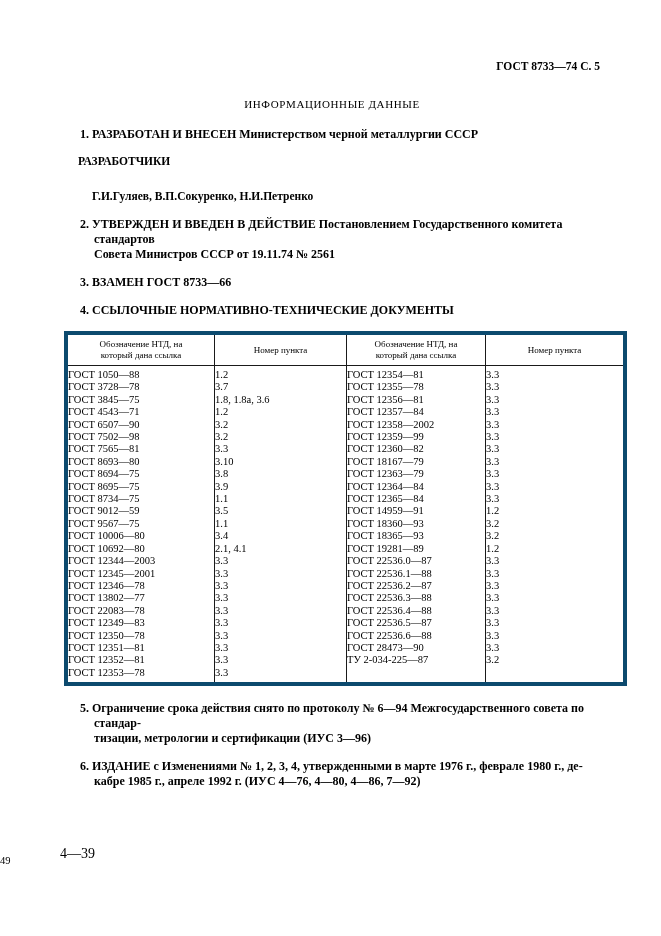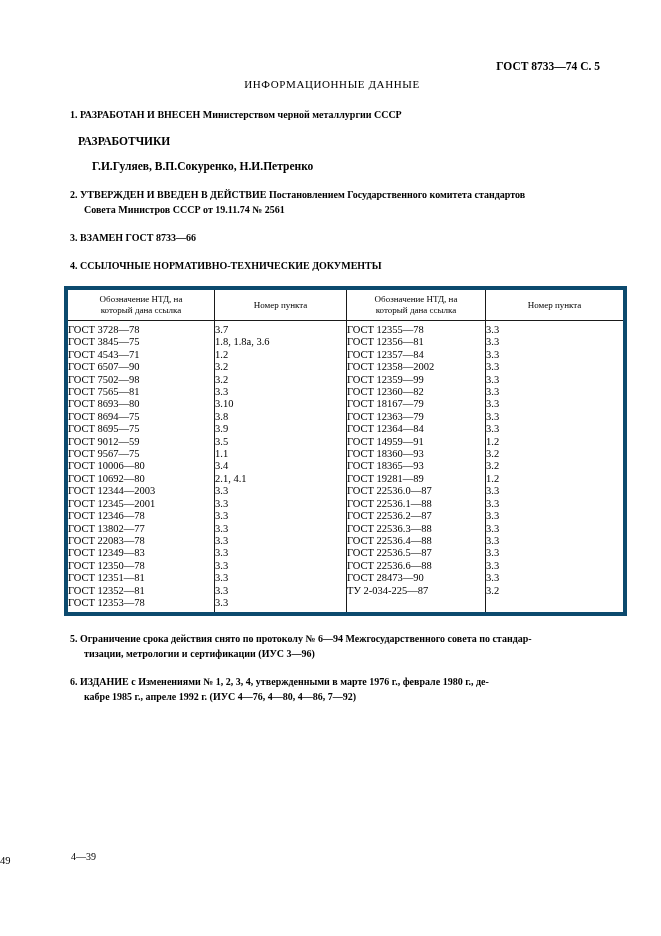--- a/index.html
+++ b/index.html
@@ -11,42 +11,42 @@
     font-family: "Liberation Serif", "DejaVu Serif", serif;
     box-sizing: border-box;
     padding: 60px 61px 0 64px;
     margin: 0 auto;
     overflow: hidden;
   }
   .doc-ref {
     text-align: right;
     font-weight: bold;
     font-size: 11.5px;
-    margin: 0 0 6px 0;
+    margin: 0 0 26px 0;
   }
   .doc-title {
     text-align: center;
     font-weight: normal;
     font-size: 11px;
     letter-spacing: 0.6px;
     margin: 0 0 17px 0;
   }
   .item {
     font-weight: bold;
-    font-size: 10px;
+    font-size: 12px;
     line-height: 15px;
-    margin: 0 0 13px 6px;
+    margin: 0 0 13px 16px;
     white-space: pre-line;
     padding-left: 14px;
     text-indent: -14px;
   }
   .sub1 {
     font-weight: bold;
     font-size: 11.5px;
-    margin: 0 0 13px 0;
+    margin: 0 0 23px 0;
     padding-left: 14px;
   }
   .sub2 {
     font-weight: bold;
     font-size: 11.5px;
     margin: 0 0 15px 0;
     padding-left: 28px;
   }
   table.refs {
     border-collapse: collapse;
@@ -80,23 +80,23 @@
   td.c2 { width: 134px; padding-left: 12px; }
   td.c3 { width: 133px; padding-left: 32px; }
   th.h0 { width: 142px; }
   th.h1 { width: 127px; }
   th.h2 { width: 134px; }
   th.h3 { width: 133px; }
   table.refs tbody tr:first-child td { padding-top: 3px; }
   table.refs tbody tr:last-child td { padding-bottom: 3px; }
   .footer-mark {
     position: absolute;
-    left: 71px;
+    left: 60px;
     bottom: 74px;
-    font-size: 10px;
+    font-size: 14px;
     margin-top: 25px;
   }
   .page-number {
     position: absolute;
     left: 0; right: 0;
     bottom: 70px;
     text-align: left;
     font-size: 10.5px;
   }
 </style>
@@ -128,20 +128,26 @@
         <th class="h0">Обозначение НТД, на
 который дана ссылка</th>
         <th class="h1">Номер пункта</th>
         <th class="h2">Обозначение НТД, на
 который дана ссылка</th>
         <th class="h3">Номер пункта</th>
       </tr>
     </thead>
     <tbody>
         <tr>
+          <td class="c0">ГОСТ 1050—88</td>
+          <td class="c1">1.2</td>
+          <td class="c2">ГОСТ 12354—81</td>
+          <td class="c3">3.3</td>
+        </tr>
+        <tr>
           <td class="c0">ГОСТ 3728—78</td>
           <td class="c1">3.7</td>
           <td class="c2">ГОСТ 12355—78</td>
           <td class="c3">3.3</td>
         </tr>
         <tr>
           <td class="c0">ГОСТ 3845—75</td>
           <td class="c1">1.8, 1.8а, 3.6</td>
           <td class="c2">ГОСТ 12356—81</td>
           <td class="c3">3.3</td>
@@ -179,20 +185,26 @@
         <tr>
           <td class="c0">ГОСТ 8694—75</td>
           <td class="c1">3.8</td>
           <td class="c2">ГОСТ 12363—79</td>
           <td class="c3">3.3</td>
         </tr>
         <tr>
           <td class="c0">ГОСТ 8695—75</td>
           <td class="c1">3.9</td>
           <td class="c2">ГОСТ 12364—84</td>
+          <td class="c3">3.3</td>
+        </tr>
+        <tr>
+          <td class="c0">ГОСТ 8734—75</td>
+          <td class="c1">1.1</td>
+          <td class="c2">ГОСТ 12365—84</td>
           <td class="c3">3.3</td>
         </tr>
         <tr>
           <td class="c0">ГОСТ 9012—59</td>
           <td class="c1">3.5</td>
           <td class="c2">ГОСТ 14959—91</td>
           <td class="c3">1.2</td>
         </tr>
         <tr>
           <td class="c0">ГОСТ 9567—75</td>

